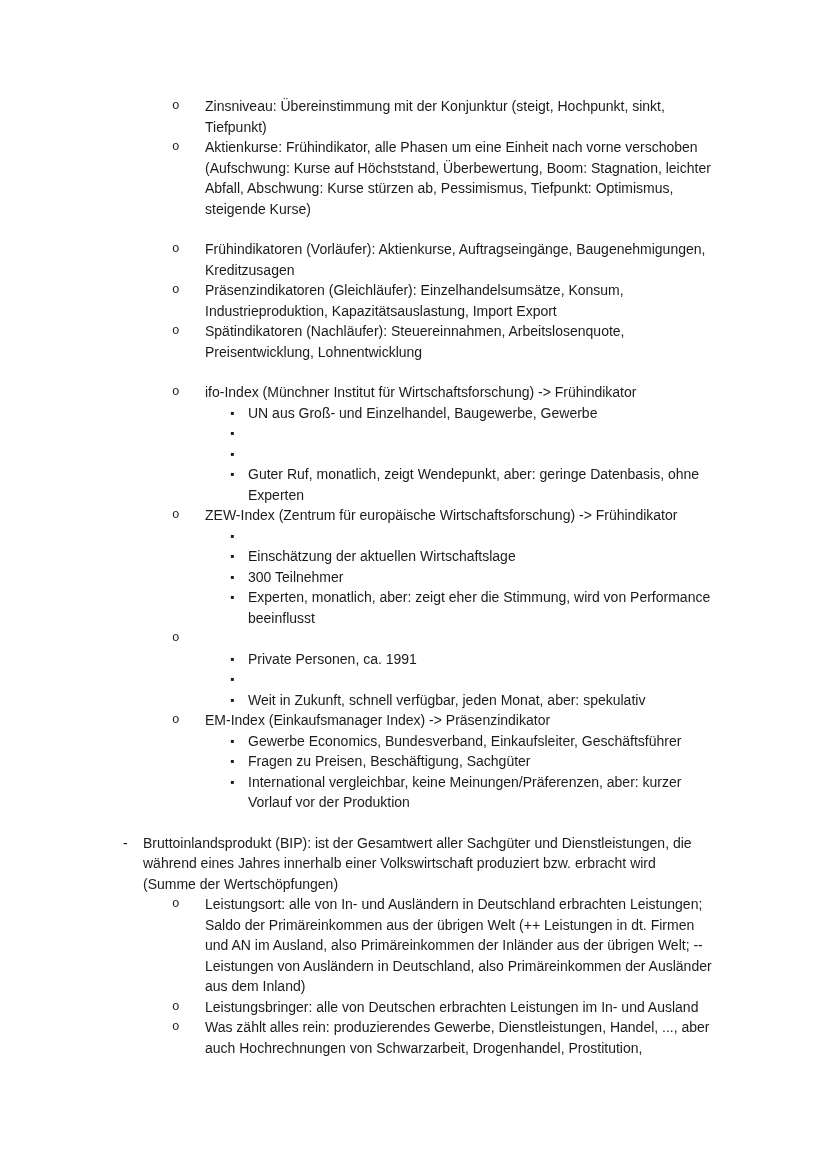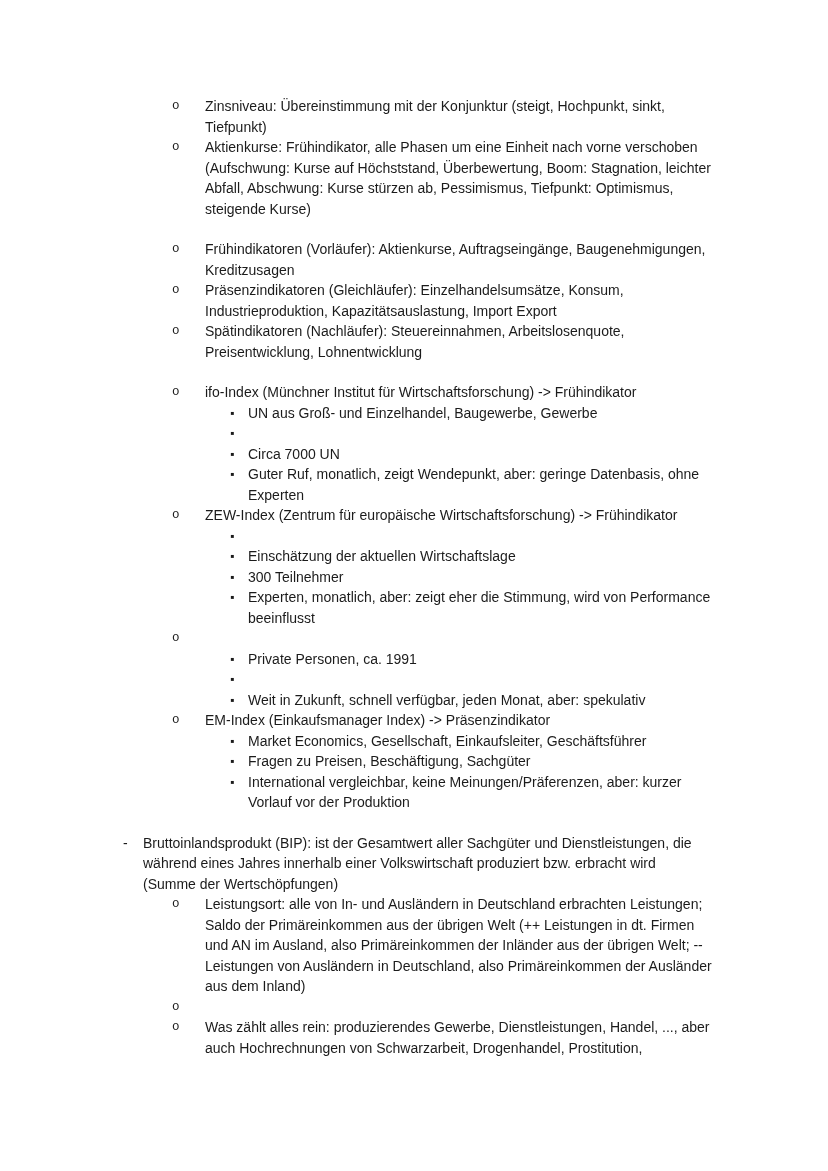--- a/index.html
+++ b/index.html
@@ -69,21 +69,20 @@
       </div>
       <div class="item l3">
         <span class="bullet b3">▪</span>
         <span class="text">UN aus Groß- und Einzelhandel, Baugewerbe, Gewerbe</span>
       </div>
       <div class="item l3">
         <span class="bullet b3">▪</span>
       </div>
       <div class="item l3">
         <span class="bullet b3">▪</span>
-        <span class="text">Circa 7000 UN</span>
       </div>
       <div class="item l3">
         <span class="bullet b3">▪</span>
         <span class="text">Guter Ruf, monatlich, zeigt Wendepunkt, aber: geringe Datenbasis, ohne Experten</span>
       </div>
       <div class="item l2">
         <span class="bullet b2">o</span>
         <span class="text">ZEW-Index (Zentrum für europäische Wirtschaftsforschung) -&gt; Frühindikator</span>
       </div>
       <div class="item l3">
@@ -114,39 +113,40 @@
       <div class="item l3">
         <span class="bullet b3">▪</span>
         <span class="text">Weit in Zukunft, schnell verfügbar, jeden Monat, aber: spekulativ</span>
       </div>
       <div class="item l2">
         <span class="bullet b2">o</span>
         <span class="text">EM-Index (Einkaufsmanager Index) -&gt; Präsenzindikator</span>
       </div>
       <div class="item l3">
         <span class="bullet b3">▪</span>
-        <span class="text">Market Economics, Gesellschaft, Einkaufsleiter, Geschäftsführer</span>
+        <span class="text">Gewerbe Economics, Bundesverband, Einkaufsleiter, Geschäftsführer</span>
       </div>
       <div class="item l3">
         <span class="bullet b3">▪</span>
         <span class="text">Fragen zu Preisen, Beschäftigung, Sachgüter</span>
       </div>
       <div class="item l3">
         <span class="bullet b3">▪</span>
         <span class="text">International vergleichbar, keine Meinungen/Präferenzen, aber: kurzer Vorlauf vor der Produktion</span>
       </div>
       <div class="item l1 gap">
         <span class="bullet b1">-</span>
         <span class="text">Bruttoinlandsprodukt (BIP): ist der Gesamtwert aller Sachgüter und Dienstleistungen, die während eines Jahres innerhalb einer Volkswirtschaft produziert bzw. erbracht wird (Summe der Wertschöpfungen)</span>
       </div>
       <div class="item l2">
         <span class="bullet b2">o</span>
         <span class="text">Leistungsort: alle von In- und Ausländern in Deutschland erbrachten Leistungen; Saldo der Primäreinkommen aus der übrigen Welt (++ Leistungen in dt. Firmen und AN im Ausland, also Primäreinkommen der Inländer aus der übrigen Welt; -- Leistungen von Ausländern in Deutschland, also Primäreinkommen der Ausländer aus dem Inland)</span>
       </div>
       <div class="item l2">
         <span class="bullet b2">o</span>
+        <span class="text">Leistungsbringer: alle von Deutschen erbrachten Leistungen im In- und Ausland</span>
       </div>
       <div class="item l2">
         <span class="bullet b2">o</span>
         <span class="text">Was zählt alles rein: produzierendes Gewerbe, Dienstleistungen, Handel, ..., aber auch Hochrechnungen von Schwarzarbeit, Drogenhandel, Prostitution,</span>
       </div>
     </div>
 </div>
 
 </body></html>

